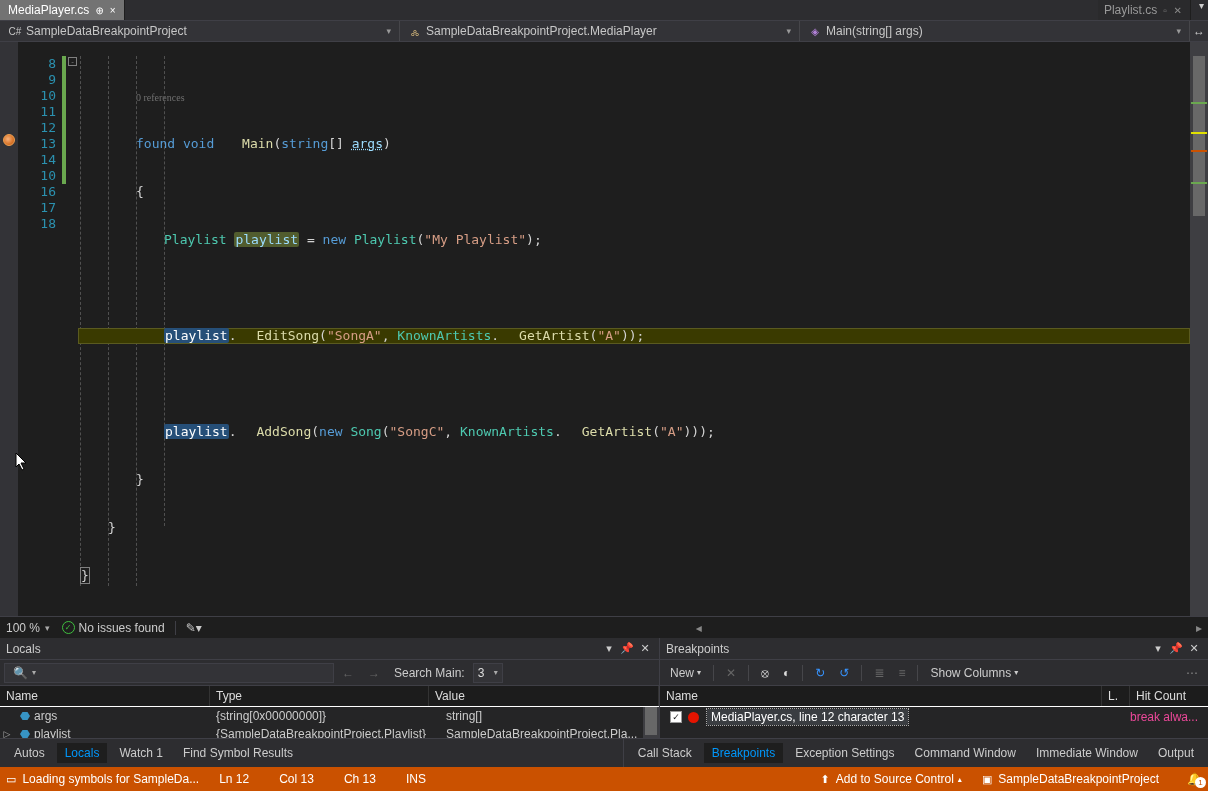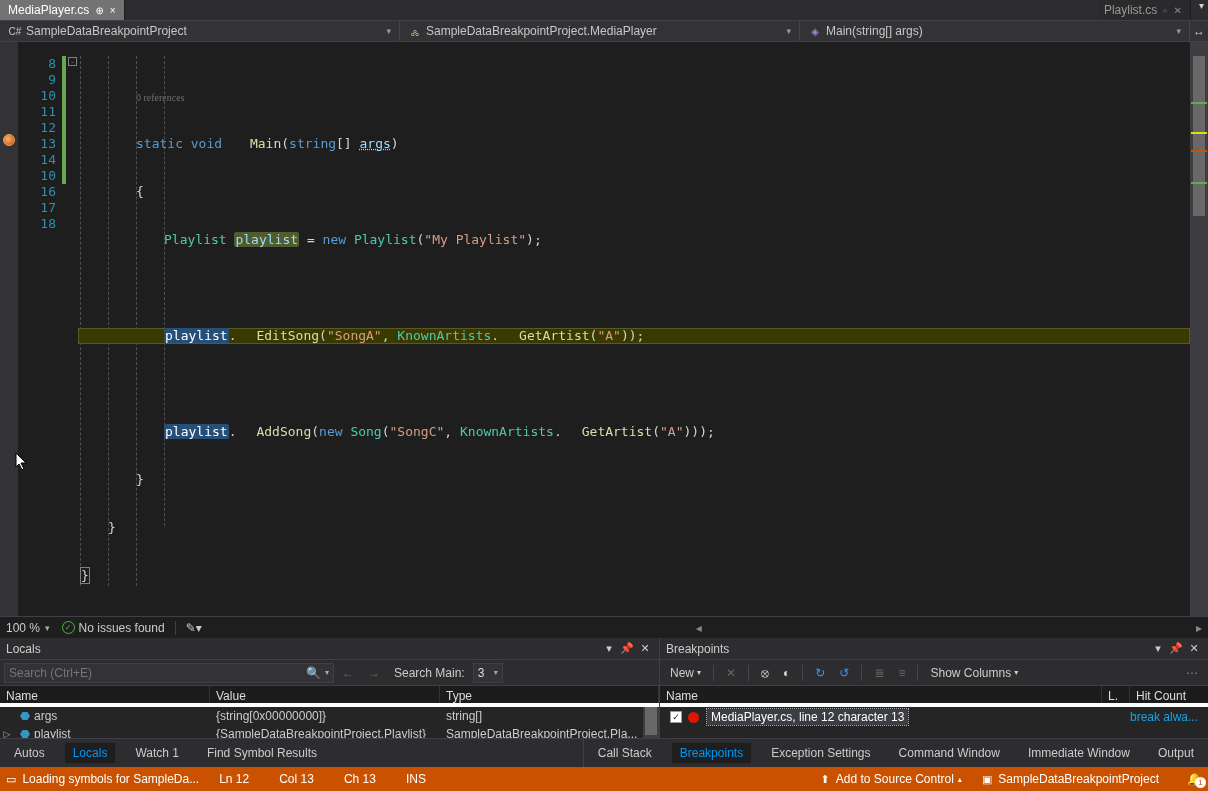--- a/index.html
+++ b/index.html
@@ -143,21 +143,21 @@
   .search-box .dd { font-size:8px; color:#aaa; margin-left:4px;}
   .tb-btn { padding:2px 6px; color:#ccc; cursor:pointer; display:flex; align-items:center;}
   .tb-btn.disabled { color:#666;}
   .tb-btn .dd { font-size:8px; margin-left:3px;}
   .tb-sep { width:1px; height:16px; background:#46464a; margin:0 4px;}
   .depth-box { width:30px; height:20px; background:#333337; border:1px solid #3f3f46; display:flex; align-items:center; padding:0 4px; color:#ddd;}
   .depth-box .dd{font-size:8px; color:#aaa; margin-left:auto;}
 
   
   .grid-head {
-    height:21px; background:#1c1c1c; display:flex; border-bottom:4px solid #ffffff;
+    height:21px; background:#1c1c1c; display:flex; border-bottom:1px solid #ffffff;
     color:#ddd;
   }
   .grid-head .col { padding:3px 6px; border-right:1px solid #333; overflow:hidden; white-space:nowrap;}
   .grid-body { flex:1; background:#252526; overflow:auto; position:relative;}
   .grid-row { height:18px; display:flex; align-items:center; color:#ccc;}
   .grid-row .cell { padding:0 6px; border-right:1px solid transparent; overflow:hidden; white-space:nowrap; text-overflow:ellipsis;}
   .expander { width:14px; text-align:center; color:#aaa; font-size:9px; cursor:pointer;}
   .cube { width:10px; height:8px; background:#3794c4; display:inline-block; margin-right:4px;
     clip-path: polygon(25% 0,75% 0,100% 50%,75% 100%,25% 100%,0 50%);}
   .locals-scroll { position:absolute; right:0; top:0; bottom:0; width:16px; background:#3e3e42;}
@@ -167,21 +167,21 @@
   .bp-row { height:20px; display:flex; align-items:center; padding-left:10px;}
   .bp-check { width:12px; height:12px; background:#fff; border:1px solid #999; margin-right:6px;
     display:flex; align-items:center; justify-content:center; font-size:9px; color:#1e1e1e;}
   .bp-circle { width:11px; height:11px; border-radius:50%; background:#e51400; margin-right:8px;}
   .bp-label { color:#fff; background:#3a3d41; padding:1px 4px; outline:1px dotted #aaa; overflow:hidden; white-space:nowrap;}
 
   
   .btab-wrap { display:flex; }
   .btab-strip {
     height:26px; background:#2d2d30; border-top:1px solid #3f3f46;
-    display:flex; align-items:center; padding:14px 6px; gap:12px; color:#ccc;
+    display:flex; align-items:center; padding:14px 6px; gap:4px; color:#ccc;
   }
   .btab-strip.left { width:660px; border-right:1px solid #3f3f46;}
   .btab-strip.right { flex:1;}
   .btab { padding:3px 8px; cursor:pointer; white-space:nowrap;}
   .btab.active { background:#1e1e1e; color:#0097fb;}
 
   
   .status-bar {
     height:24px;
     background:#ca5100;
@@ -263,21 +263,21 @@
       <div class="outline-box">-</div>
     </div>
     <div class="code">
       <div class="guides">
         <div class="vguide" style="left:2px;"></div>
         <div class="vguide" style="left:30px;"></div>
         <div class="vguide" style="left:58px;"></div>
         <div class="vguide" style="left:86px; bottom:90px;"></div>
       </div>
       <div class="codelens">0 references</div>
-      <div class="code-line" style="padding-left:58px"><span class="kw">static</span> <span class="kw">void</span> <span class="mtd">Main</span><span class="punct">(</span><span class="kw">string</span><span class="punct">[] </span><span class="param" style="text-decoration:underline dotted">args</span><span class="punct">)</span></div>
+      <div class="code-line" style="padding-left:58px"><span class="kw">found</span> <span class="kw">void</span> <span class="mtd">Main</span><span class="punct">(</span><span class="kw">string</span><span class="punct">[] </span><span class="param" style="text-decoration:underline dotted">args</span><span class="punct">)</span></div>
       <div class="code-line" style="padding-left:58px"><span class="punct">{</span></div>
       <div class="code-line" style="padding-left:86px"><span class="type">Playlist</span> <span class="decl-hl var">playlist</span><span class="punct"> = </span><span class="kw">new</span><span> </span><span class="type">Playlist</span><span class="punct">(</span><span class="str">"My Playlist"</span><span class="punct">);</span></div>
       <div class="code-line"></div>
       <div class="code-line hl-line" style="padding-left:86px"><span class="sel-var">playlist</span><span class="punct">.</span><span class="mtd">EditSong</span><span class="punct">(</span><span class="str">"SongA"</span><span class="punct">, </span><span class="type">KnownArtists</span><span class="punct">.</span><span class="mtd">GetArtist</span><span class="punct">(</span><span class="str">"A"</span><span class="punct">));</span></div>
       <div class="code-line"></div>
       <div class="code-line" style="padding-left:86px"><span class="sel-var">playlist</span><span class="punct">.</span><span class="mtd">AddSong</span><span class="punct">(</span><span class="kw">new</span><span> </span><span class="type">Song</span><span class="punct">(</span><span class="str">"SongC"</span><span class="punct">, </span><span class="type">KnownArtists</span><span class="punct">.</span><span class="mtd">GetArtist</span><span class="punct">(</span><span class="str">"A"</span><span class="punct">)));</span></div>
       <div class="code-line" style="padding-left:58px"><span class="punct">}</span></div>
       <div class="code-line" style="padding-left:30px"><span class="punct">}</span></div>
       <div class="code-line" style="padding-left:2px"><span class="punct brace-match">}</span></div>
     </div>
@@ -308,36 +308,35 @@
     <div class="pane left">
       <div class="pane-title">
         <span>Locals</span>
         <span class="spacer"></span>
         <span class="ico-btn">▾</span>
         <span class="ico-btn">📌</span>
         <span class="ico-btn">✕</span>
       </div>
       <div class="pane-toolbar">
         <div class="search-box">
-          <input placeholder="Search (Ctrl+E)" style="">
           <span class="mag">🔍</span>
           <span class="dd">▾</span>
         </div>
         <span class="tb-btn disabled">←</span>
         <span class="tb-btn disabled">→</span>
         <span class="tb-btn">Search Main:</span>
         <div class="depth-box">
           <span>3</span>
           <span class="dd">▾</span>
         </div>
       </div>
       <div class="grid-head">
         <div class="col" style="width:210px">Name</div>
+        <div class="col" style="flex:1">Type</div>
         <div class="col" style="width:230px">Value</div>
-        <div class="col" style="flex:1">Type</div>
       </div>
       <div class="grid-body">
         <div class="grid-row">
           <span class="expander"></span>
           <span class="cell" style="width:196px"><span class="cube"></span><span>args</span></span>
           <span class="cell" style="width:230px">{string[0x00000000]}</span>
           <span class="cell" style="flex:1">string[]</span>
         </div>
         <div class="grid-row">
           <span class="expander">▷</span>
@@ -388,21 +387,21 @@
         <div class="col" style="width:28px">L.</div>
         <div class="col" style="width:78px; border-right:none">Hit Count</div>
       </div>
       <div class="grid-body">
         <div class="bp-row">
           <span class="bp-check">✓</span>
           <span class="bp-circle"></span>
           <span class="bp-label" style="max-width:300px">MediaPlayer.cs, line 12 character 13</span>
           <span style="flex:1"></span>
           <span style="width:28px"></span>
-          <span style="width:78px; color:#0ea5e9; overflow:hidden">break alwa...</span>
+          <span style="width:78px; color:#ec4899; overflow:hidden">break alwa...</span>
         </div>
       </div>
     </div>
   </div>
 
   <div class="btab-wrap">
     <div class="btab-strip left">
       <div class="btab">Autos</div>
       <div class="btab active">Locals</div>
       <div class="btab">Watch 1</div>

